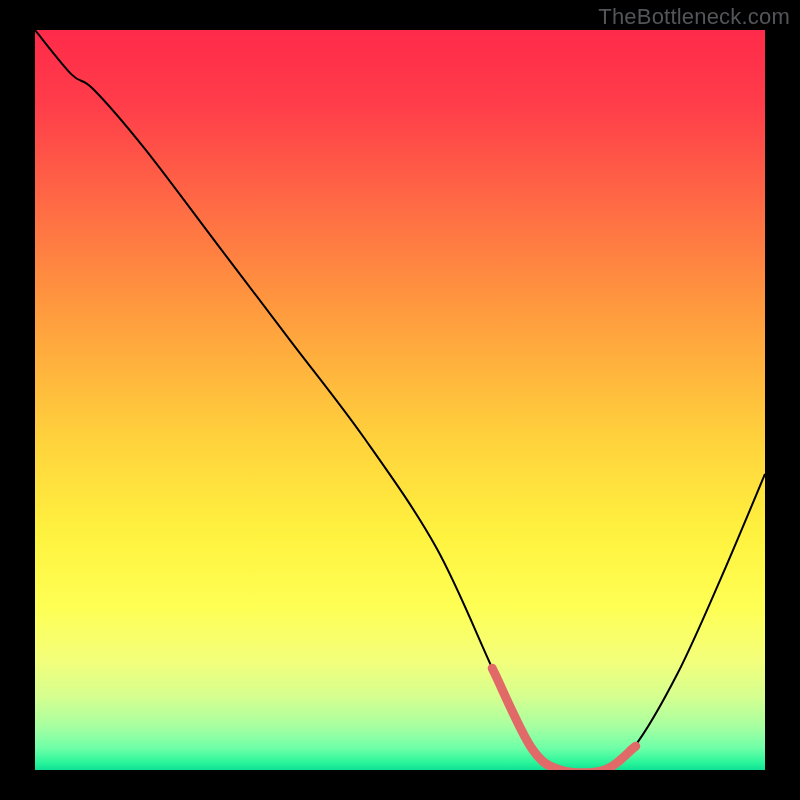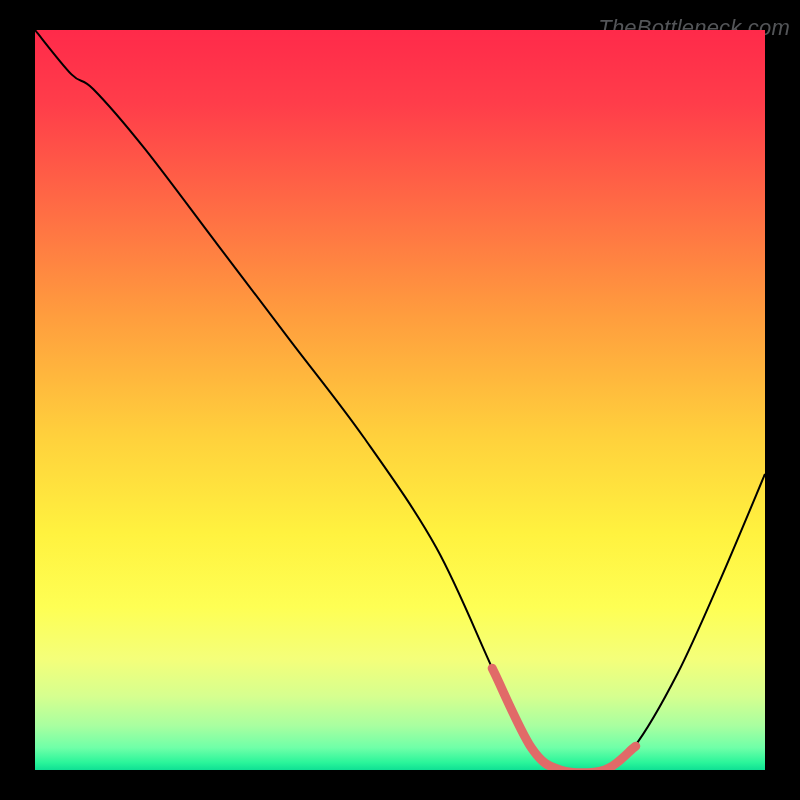--- a/index.html
+++ b/index.html
@@ -5,27 +5,26 @@
   * { margin: 0; padding: 0; box-sizing: border-box; }
   html, body { width: 800px; height: 800px; overflow: hidden; background: #000; }
   .frame {
     position: relative;
     width: 800px;
     height: 800px;
     background: #000;
   }
   .watermark {
     position: absolute;
-    top: 15px;
+    top: 4px;
     right: 10px;
     font-family: Arial, sans-serif;
     font-size: 22px;
     color: #535558;
     letter-spacing: 0.2px;
-    font-style: italic;
   }
   .plot {
     position: absolute;
     left: 35px;
     top: 30px;
     width: 730px;
     height: 740px;
     background: linear-gradient(to bottom,
       #ff2a4a 0%,
       #ff3d4a 10%,

